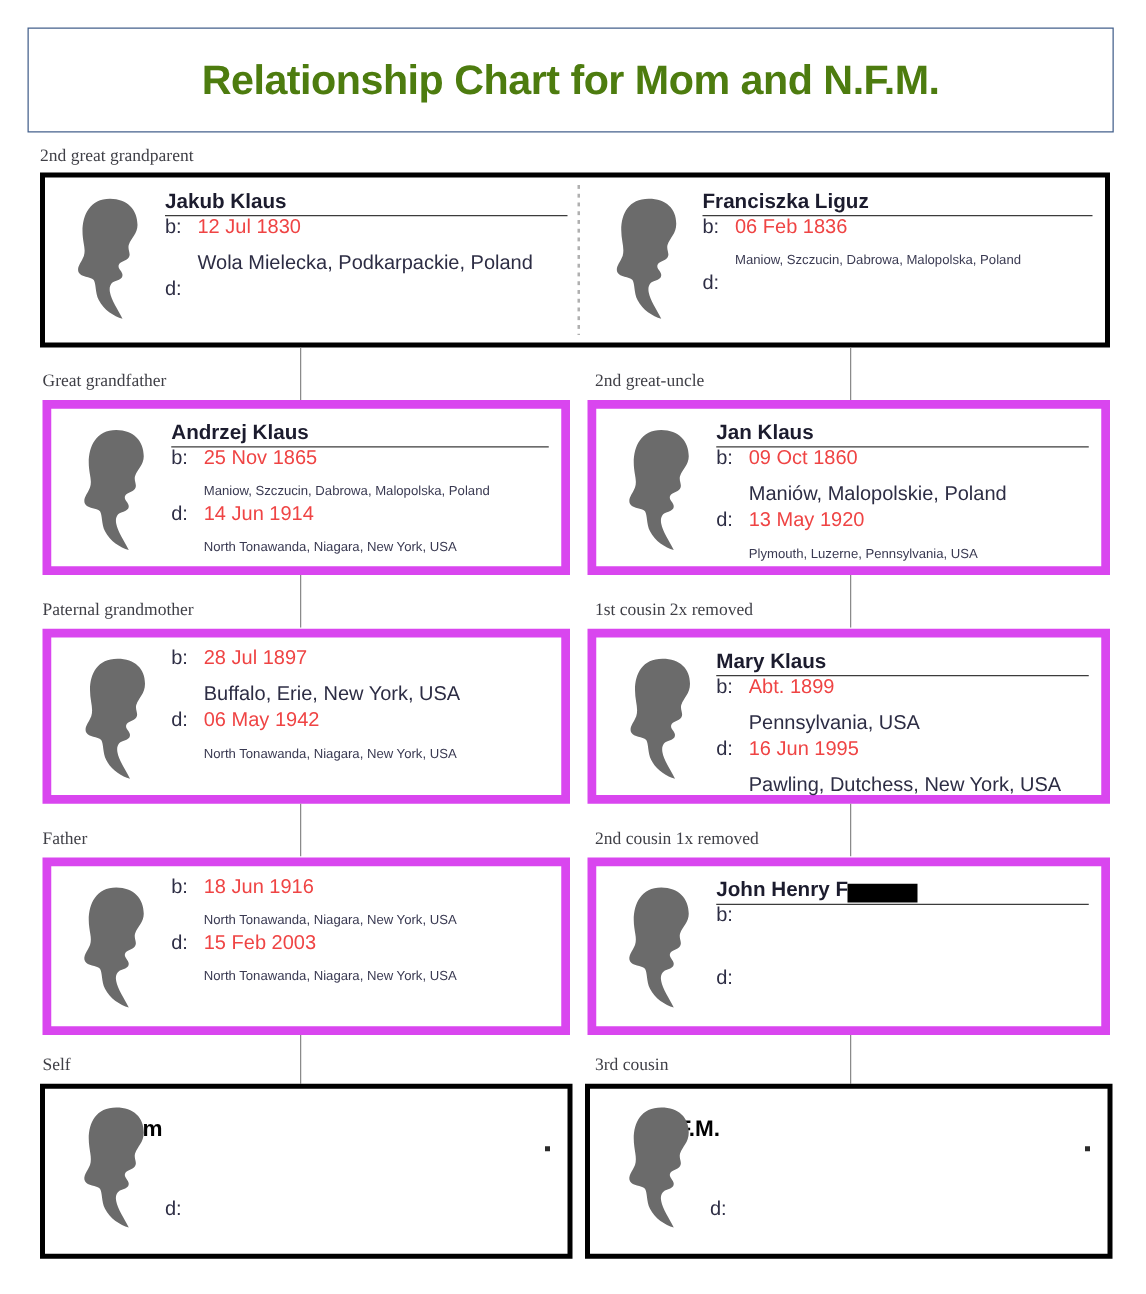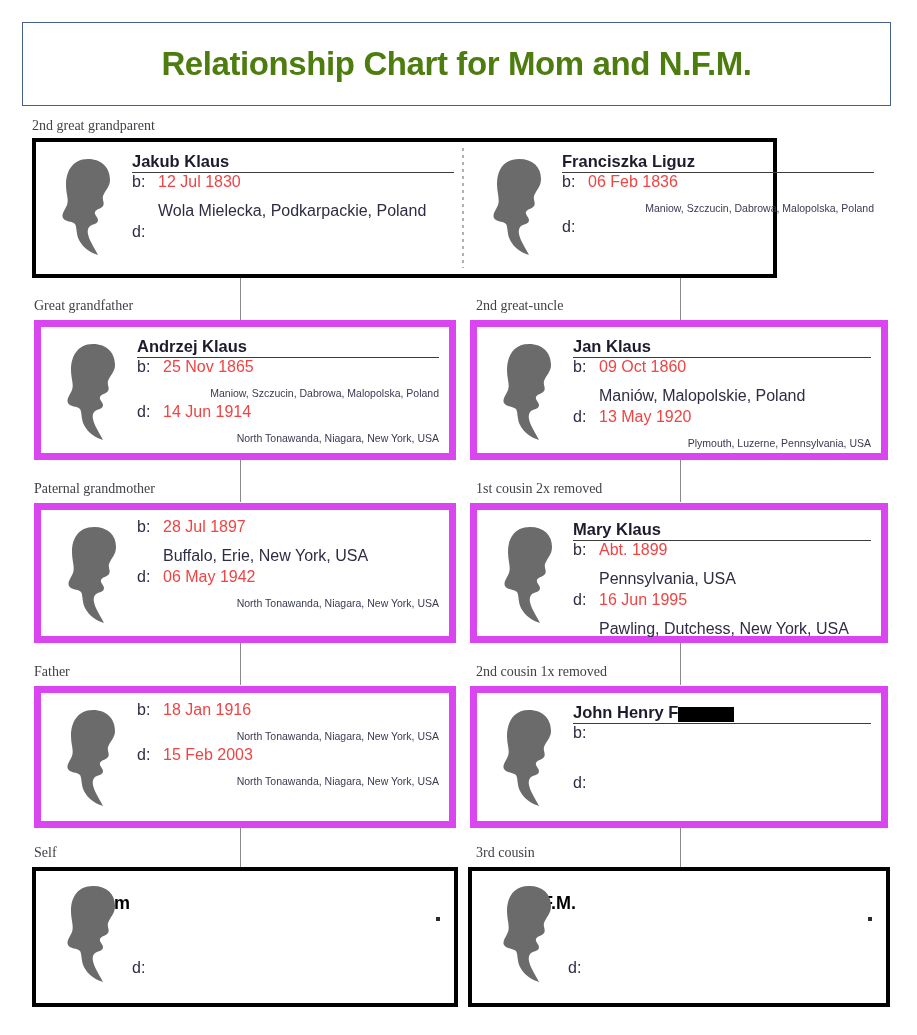--- a/index.html
+++ b/index.html
@@ -95,21 +95,21 @@
   }
   .val{
     font-size:16px;color:#ef4444;white-space:nowrap;
   }
   .place{
     padding-left:26px;
     font-size:16px;color:#2d2d44;white-space:nowrap;
     height:25px;line-height:25px;
   }
   .place.small{
-    font-size:10.5px;color:#3a3a52;height:20px;line-height:20px;text-align:right;
+    font-size:10.5px;color:#3a3a52;height:20px;line-height:20px;
   }
   .spacer{height:25px;}
 
   
   .selfname{
     font-size:18px;font-weight:bold;color:#000;
     padding-left:52px;padding-top:22px;
     white-space:nowrap;
   }
   .selfdot{
@@ -124,21 +124,21 @@
 </head>
 <body>
 
 <div id="title-bar">
   <div id="title-text">Relationship Chart for Mom and N.F.M.</div>
 </div>
 
 <div class="row" style="top:118px;">
   <div class="rel-label" style="left:32px;top:0px;">2nd great grandparent</div>
 
-  <div class="pbox group" style="left:32px;top:20px;width:745px;height:140px;">
+  <div class="pbox group" style="left:32px;top:20px;width:856px;height:140px;">
     <div class="dotted-div" style="left:426px;"></div>
 
     <div class="person" style="left:0px;width:428px;">
       <div class="silhouette">
         <svg viewBox="0 0 62 100" xmlns="http://www.w3.org/2000/svg">
           <path fill="#6b6b6b" d="M30 3 C14 3 8 16 8 29 C8 38 11 43 9 49 C7 54 3 58 5 62 C7 66 14 65 17 68 C19 71 18 78 21 84 C25 92 33 97 40 99 C36 91 31 84 30 78 C29 73 31 70 34 69 C37 68 40 67 40 64 C40 61 36 59 37 56 C38 53 43 53 45 50 C47 47 44 44 45 40 C47 34 52 31 52 24 C52 12 44 3 30 3 Z"></path>
         </svg>
       </div>
       <div class="fields">
         <div class="pname">Jakub Klaus</div>
@@ -284,21 +284,21 @@
 
   <div class="pbox" style="left:34px;top:22px;width:422px;height:142px;">
     <div class="silhouette">
       <svg viewBox="0 0 62 100" xmlns="http://www.w3.org/2000/svg">
         <path fill="#6b6b6b" d="M30 3 C14 3 8 16 8 29 C8 38 11 43 9 49 C7 54 3 58 5 62 C7 66 14 65 17 68 C19 71 18 78 21 84 C25 92 33 97 40 99 C36 91 31 84 30 78 C29 73 31 70 34 69 C37 68 40 67 40 64 C40 61 36 59 37 56 C38 53 43 53 45 50 C47 47 44 44 45 40 C47 34 52 31 52 24 C52 12 44 3 30 3 Z"></path>
       </svg>
     </div>
     <div class="fields">
       <div class="line">
         <span class="lbl">b:</span>
-        <span class="val">18 Jan 1916</span>
+        <span class="val">18 Jun 1916</span>
       </div>
       <div class="place small">North Tonawanda, Niagara, New York, USA</div>
       <div class="line">
         <span class="lbl">d:</span>
         <span class="val">15 Feb 2003</span>
       </div>
       <div class="place small">North Tonawanda, Niagara, New York, USA</div>
     </div>
   </div>
 

